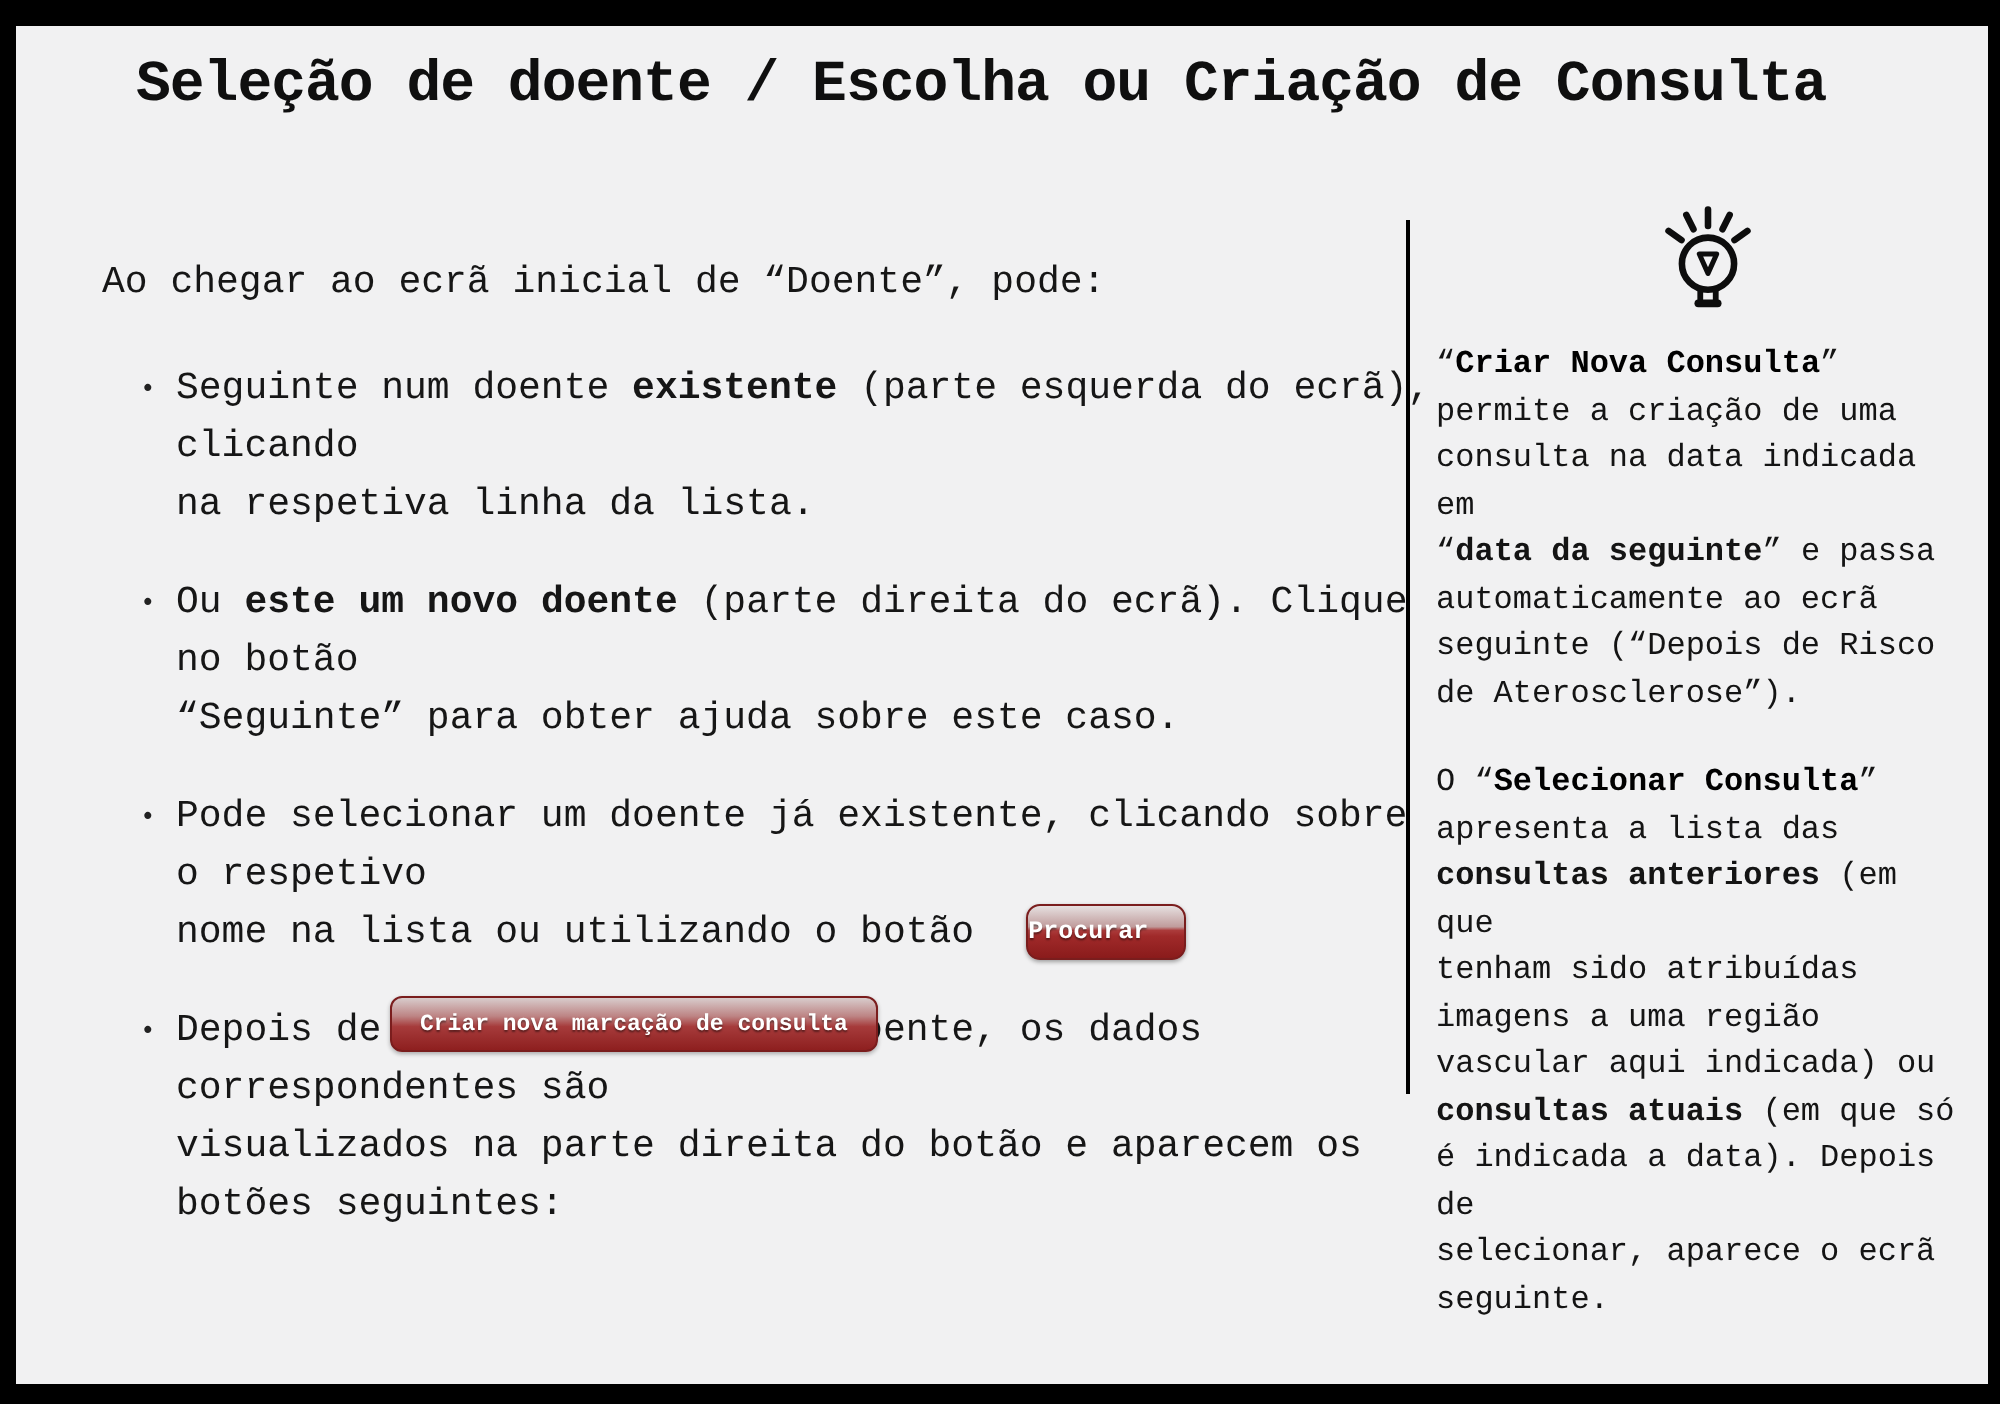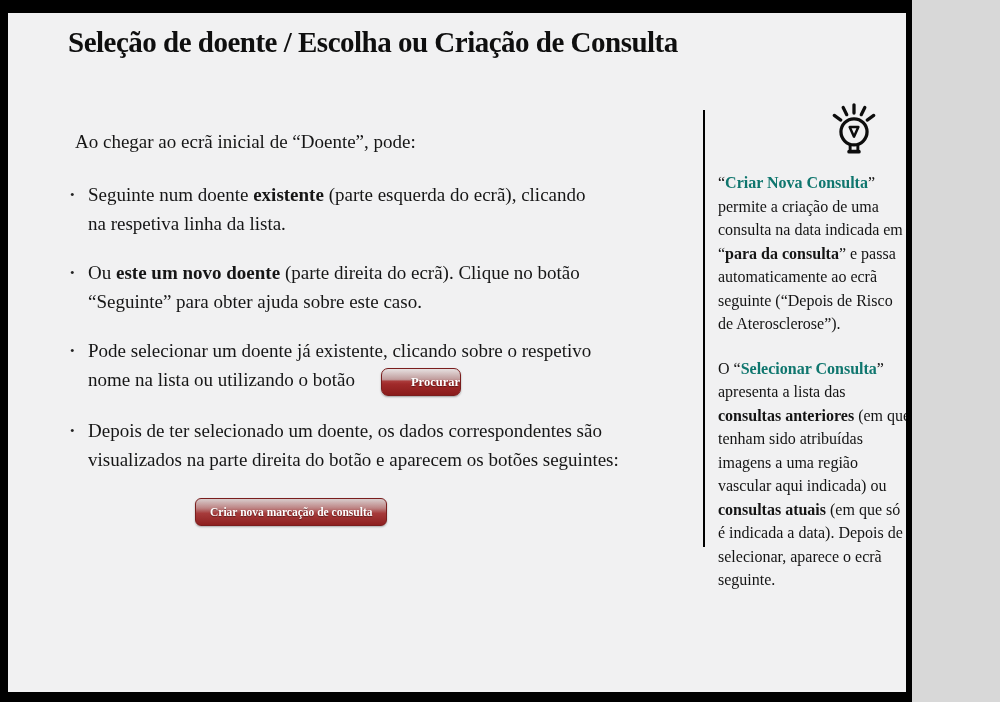--- a/index.html
+++ b/index.html
@@ -1,33 +1,33 @@
 <!DOCTYPE html>
 <html><head>
 <meta charset="utf-8">
 <style>
   html,body{margin:0;padding:0;background:#d8d8d8;}
   .slide{
     position:relative;
-    width:912px;height:702px;
+    width:1000px;height:702px;
     box-sizing:border-box;
     background:#f1f1f2;
     border:solid #000;
     border-width:13px 6px 10px 8px;
-    font-family:Liberation Serif, serif;
+    font-family:Liberation Mono, monospace;
     color:#161616;
     overflow:hidden;
   }
   .title{
     position:absolute;left:60px;top:13px;
     font-size:29px;font-weight:700;letter-spacing:-0.5px;color:#0f0f0f;
     white-space:nowrap;
   }
   .intro{
-    position:absolute;left:67px;top:114px;
+    position:absolute;left:43px;top:114px;
     font-size:19px;line-height:29px;
   }
   ul.bullets{
     position:absolute;left:50px;top:167px;width:660px;
     margin:0;padding:0;list-style:none;
   }
   ul.bullets li{
     display:flex;align-items:flex-start;
     margin:0 0 20px 0;
     font-size:19px;line-height:29px;
@@ -36,21 +36,21 @@
     flex:0 0 18px;margin-left:12px;
     font-size:13px;line-height:29px;color:#222;
   }
   .li-text{flex:1;}
   .pl{white-space:pre-line;}
   .b{font-weight:700;}
   .red{font-weight:700;}
   
   .btn-procurar{
     display:inline-block;vertical-align:middle;margin-left:26px;
-    width:80px;height:28px;line-height:26px;text-align:right;
+    width:80px;height:28px;line-height:26px;text-align:left;
     border-radius:7px;border:1px solid #7a1d1d;box-sizing:border-box;
     background:linear-gradient(180deg,#e6e0e0 0%,#c09c9c 40%,#ab3b3b 47%,#a02a2a 58%,#8a1b1b 100%);
     color:#fff;font-size:12.5px;font-weight:700;
     text-shadow:0 1px 1px rgba(0,0,0,.45);
     box-shadow:0 1px 2px rgba(0,0,0,.35);
     cursor:pointer;
   }
   .btn-row{
     position:absolute;left:187px;top:485px;
     display:flex;gap:15px;align-items:stretch;
@@ -76,21 +76,21 @@
   }
   .vdivider{
     position:absolute;left:695px;top:97px;width:2px;height:437px;
     background:#000;
   }
   .bulb{position:absolute;left:817px;top:82px;width:58px;height:66px;}
   .tip{
     position:absolute;left:710px;top:158px;width:262px;
     font-size:16px;line-height:23.5px;color:#141414;
   }
-  .tip .red{color:#0f766e;}
+  .tip .red{color:#000000;}
   .tip p{margin:0 0 21px 0;}
 </style>
 </head>
 <body>
 
 <div class="slide">
 
   <div class="title">Seleção de doente / Escolha ou Criação de Consulta</div>
 
   <div class="intro"><span class="pl">Ao chegar ao ecrã inicial de “Doente”, pode:</span></div>
@@ -138,21 +138,21 @@
     <path d="M22.5 18.2 L18.8 10.8"></path>
     <path d="M37.5 18.2 L41.2 10.8"></path>
     <path d="M16.3 23.8 L9.6 19"></path>
     <path d="M43.7 23.8 L50.4 19"></path>
   </svg>
 
   <div class="tip">
     <p><span class="pl">“</span><span class="pl red">Criar Nova Consulta</span><span class="pl">”
 permite a criação de uma
 consulta na data indicada em
-“</span><span class="pl b">para da consulta</span><span class="pl">” e passa
+“</span><span class="pl b">data da seguinte</span><span class="pl">” e passa
 automaticamente ao ecrã
 seguinte (“Depois de Risco
 de Aterosclerose”).</span></p>
     <p><span class="pl">O “</span><span class="pl red">Selecionar Consulta</span><span class="pl">”
 apresenta a lista das
 </span><span class="pl b">consultas anteriores</span><span class="pl"> (em que
 tenham sido atribuídas
 imagens a uma região
 vascular aqui indicada) ou
 </span><span class="pl b">consultas atuais</span><span class="pl"> (em que só

